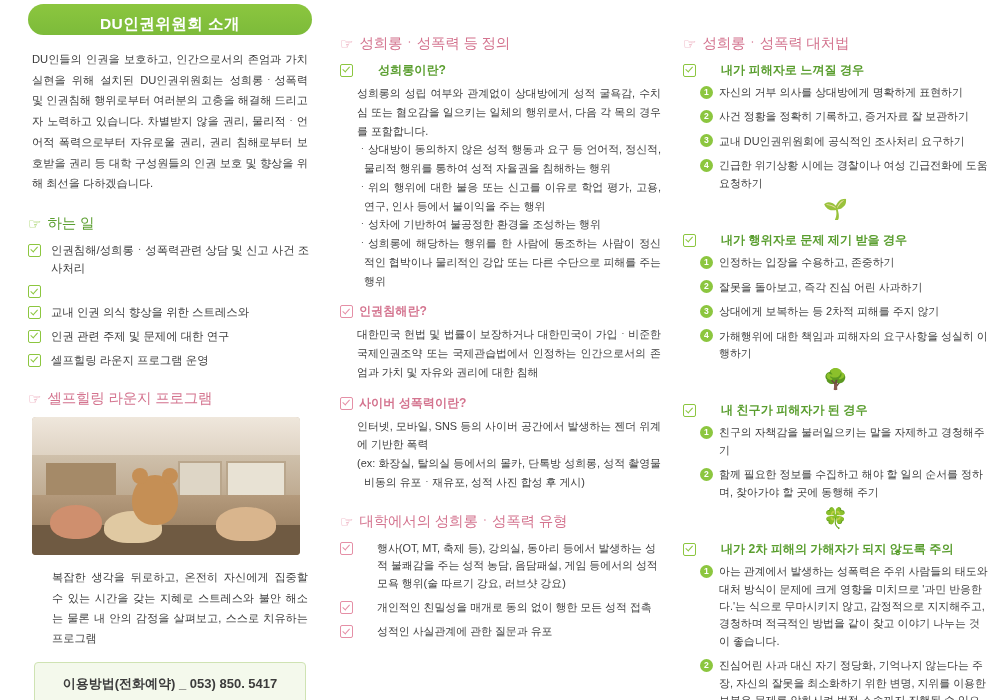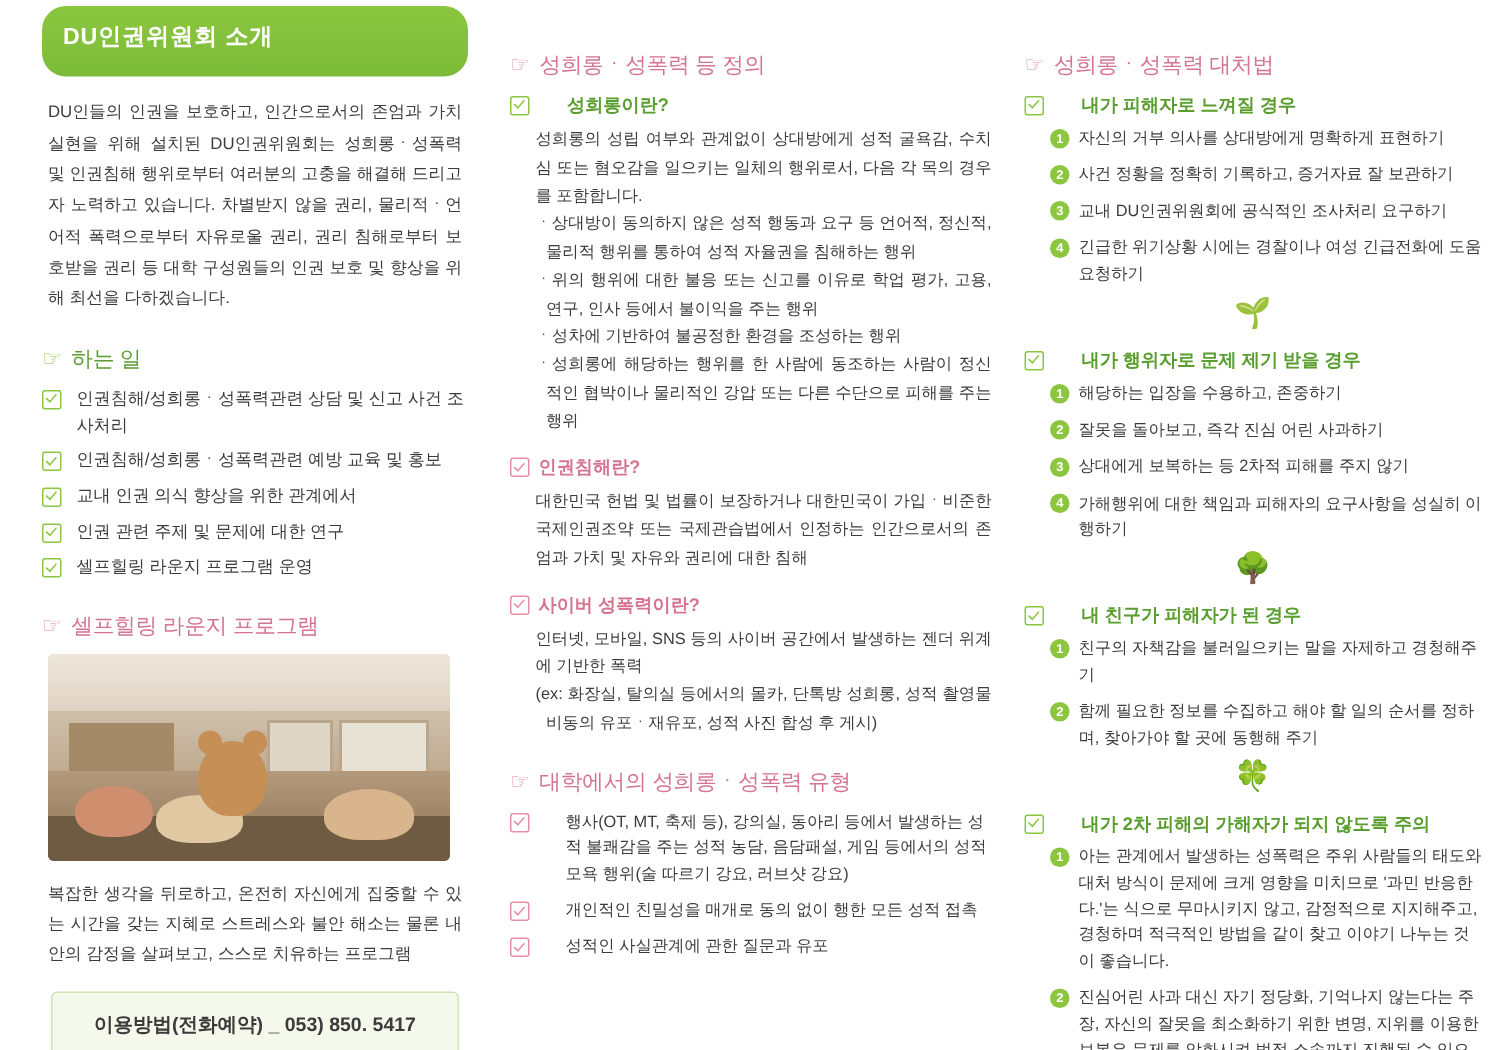--- a/index.html
+++ b/index.html
@@ -21,22 +21,22 @@
   .col1{width:330px;padding:0 18px 0 28px;position:relative;}
   .col2{width:345px;padding:14px 14px 0 10px;}
   .col3{width:329px;padding:14px 16px 0 8px;}
 
   
   .intro-card{
     margin-top:4px;
     background:linear-gradient(180deg,#8cc63f 0%,#7cbb3a 100%);
     border-radius:0 0 16px 16px;
     border-top-left-radius:16px;border-top-right-radius:16px;
-    padding:10px 14px 16px 14px;
-    text-align:left;
+    padding:10px 14px 0 14px;
+    text-align:center;
   }
   .intro-card .t{
     color:#fff;font-size:15.5px;font-weight:bold;letter-spacing:.5px;
   }
   .intro-body{
     font-size:11.2px;line-height:1.85;color:#3c3c3c;
     padding:14px 4px 0 4px;text-align:justify;
   }
 
   
@@ -84,21 +84,21 @@
   .photo .bean1{position:absolute;left:18px;bottom:16px;width:52px;height:34px;border-radius:50% 50% 44% 44%;background:#cf8f6e;}
   .photo .bean2{position:absolute;left:72px;bottom:12px;width:58px;height:32px;border-radius:50% 50% 40% 40%;background:#e0c9a2;}
   .photo .bean3{position:absolute;right:24px;bottom:14px;width:60px;height:34px;border-radius:50% 50% 40% 40%;background:#d9b58d;}
   .photo .bear{position:absolute;left:100px;bottom:30px;width:46px;height:50px;background:#c58f55;border-radius:50% 50% 45% 45%;}
   .photo .bear:before,.photo .bear:after{content:"";position:absolute;top:-7px;width:16px;height:16px;border-radius:50%;background:#c58f55;}
   .photo .bear:before{left:0;}
   .photo .bear:after{right:0;}
   .photo .shelf{position:absolute;left:14px;top:46px;width:70px;height:34px;background:#a58a68;}
 
   .photo-cap{
-    font-size:11.2px;line-height:1.8;color:#3c3c3c;padding:0 4px;text-align:justify;
+    font-size:11.2px;line-height:1.8;color:#3c3c3c;padding:0 4px;text-align:justify;margin-left:20px;
   }
 
   
   .contact{
     margin:14px 6px 0 6px;border:1px solid #cfe3b3;background:#f4f9ec;
     border-radius:4px;padding:9px 8px;text-align:center;
   }
   .contact div{font-size:13px;line-height:1.9;color:#3c3c3c;font-weight:bold;}
 
   
@@ -156,25 +156,24 @@
       <span class="hand">☞</span>
       <span class="htxt">하는 일</span>
     </div>
     <ul class="clist">
       <li>
           <span class="chk"></span>
           <span>인권침해/성희롱ㆍ성폭력관련 상담 및 신고 사건 조사처리</span>
         </li>
       <li>
           <span class="chk"></span>
-          <span>인권침해/성희롱ㆍ성폭력관련 예방 교육 및 홍보</span>
-        </li>
-      <li>
-          <span class="chk"></span>
-          <span>교내 인권 의식 향상을 위한 관계에서</span>
+        </li>
+      <li>
+          <span class="chk"></span>
+          <span>교내 인권 의식 향상을 위한 스트레스와</span>
         </li>
       <li>
           <span class="chk"></span>
           <span>인권 관련 주제 및 문제에 대한 연구</span>
         </li>
       <li>
           <span class="chk"></span>
           <span>셀프힐링 라운지 프로그램 운영</span>
         </li>
     </ul>
@@ -303,21 +302,21 @@
     </div>
 
     <div class="blk">
       <div class="blk-title green">
         <span class="bchk"></span>
         <span>내가 행위자로 문제 제기 받을 경우</span>
       </div>
       <ul class="numlist">
         <li>
             <span class="num">1</span>
-            <span>해당하는 입장을 수용하고, 존중하기</span>
+            <span>인정하는 입장을 수용하고, 존중하기</span>
           </li>
         <li>
             <span class="num">2</span>
             <span>잘못을 돌아보고, 즉각 진심 어린 사과하기</span>
           </li>
         <li>
             <span class="num">3</span>
             <span>상대에게 보복하는 등 2차적 피해를 주지 않기</span>
           </li>
         <li>

